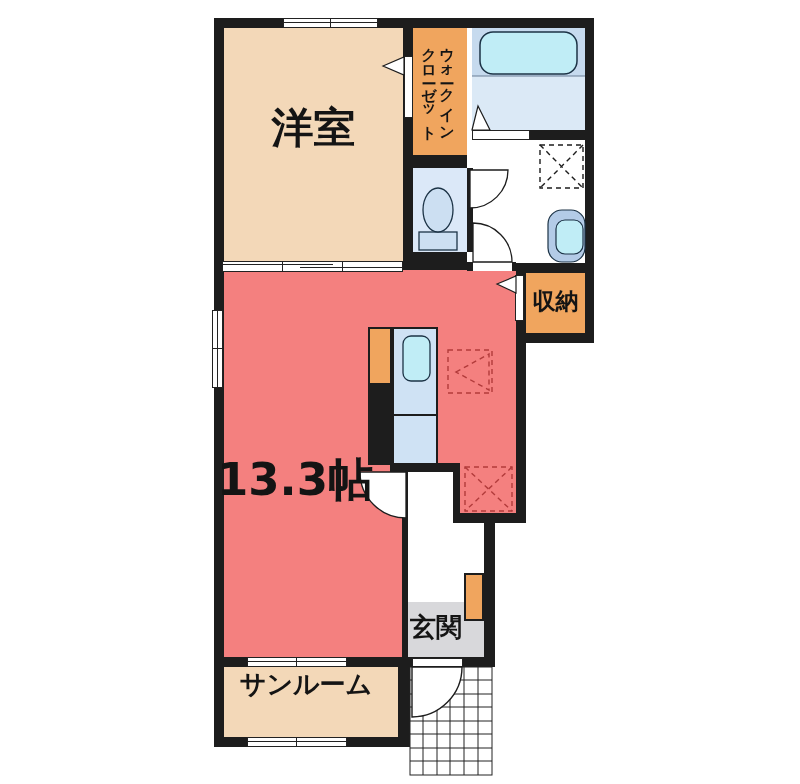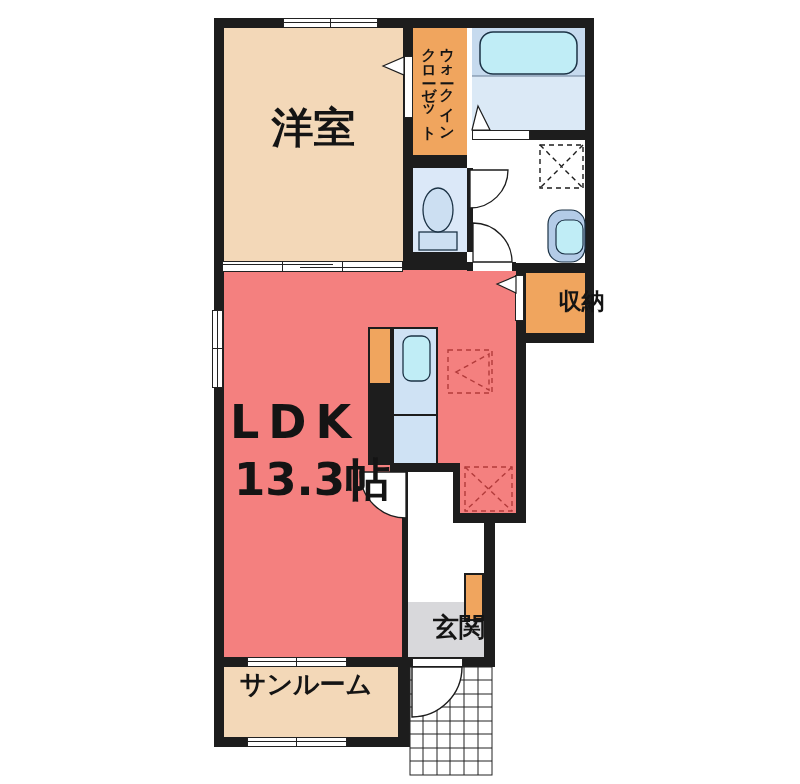--- a/index.html
+++ b/index.html
@@ -142,22 +142,21 @@
 
     <polygon points="383,66 404,57 404,75" fill="#ffffff" stroke="#1d1d1d" stroke-width="1.2"></polygon>
     <polygon points="497,284 516,276 516,293" fill="#ffffff" stroke="#1d1d1d" stroke-width="1.2"></polygon>
   </svg>
 
   <div class="lbl" style="left:224px;top:70px;width:179px;font-size:42px;margin-top:36px;">洋室</div>
 
   <div class="vtext" style="left:437px;top:37px;font-size:15px;">ウォークイン</div>
   <div class="vtext" style="left:419px;top:37px;font-size:15px;">クローゼット</div>
 
-  <div class="lbl" style="left:552px;top:289px;width:59px;font-size:23px;">収納</div>
+  <div class="lbl" style="left:526px;top:289px;width:59px;font-size:23px;">収納</div>
 
-  <div class="lbl" style="left:200px;top:398px;width:190px;font-size:46px;letter-spacing:9px;">LDK</div>
-  <div class="lbl" style="left:212px;top:456px;width:200px;font-size:45px;">13.3帖</div>
+  <div class="lbl" style="left:195px;top:456px;width:200px;font-size:45px;">13.3帖</div>
 
-  <div class="lbl" style="left:419px;top:614px;width:80px;font-size:26px;">玄関</div>
+  <div class="lbl" style="left:396px;top:614px;width:80px;font-size:26px;">玄関</div>
 
   <div class="lbl" style="left:224px;top:671px;width:164px;font-size:26px;">サンルーム</div>
 
 </div>
 
 </body></html>

